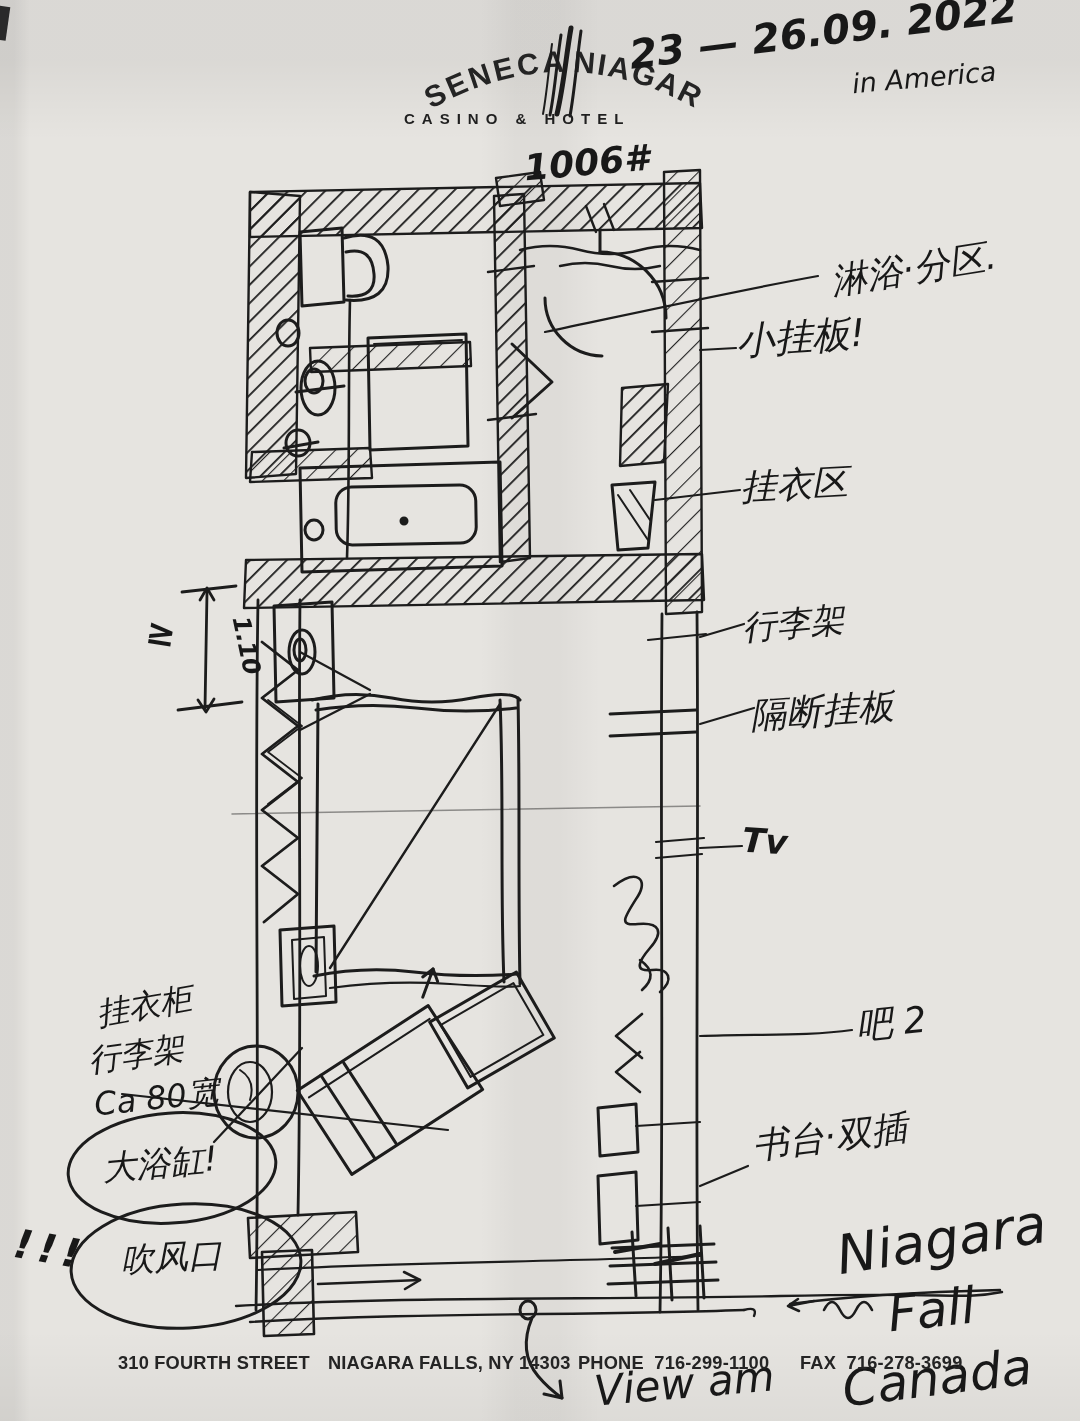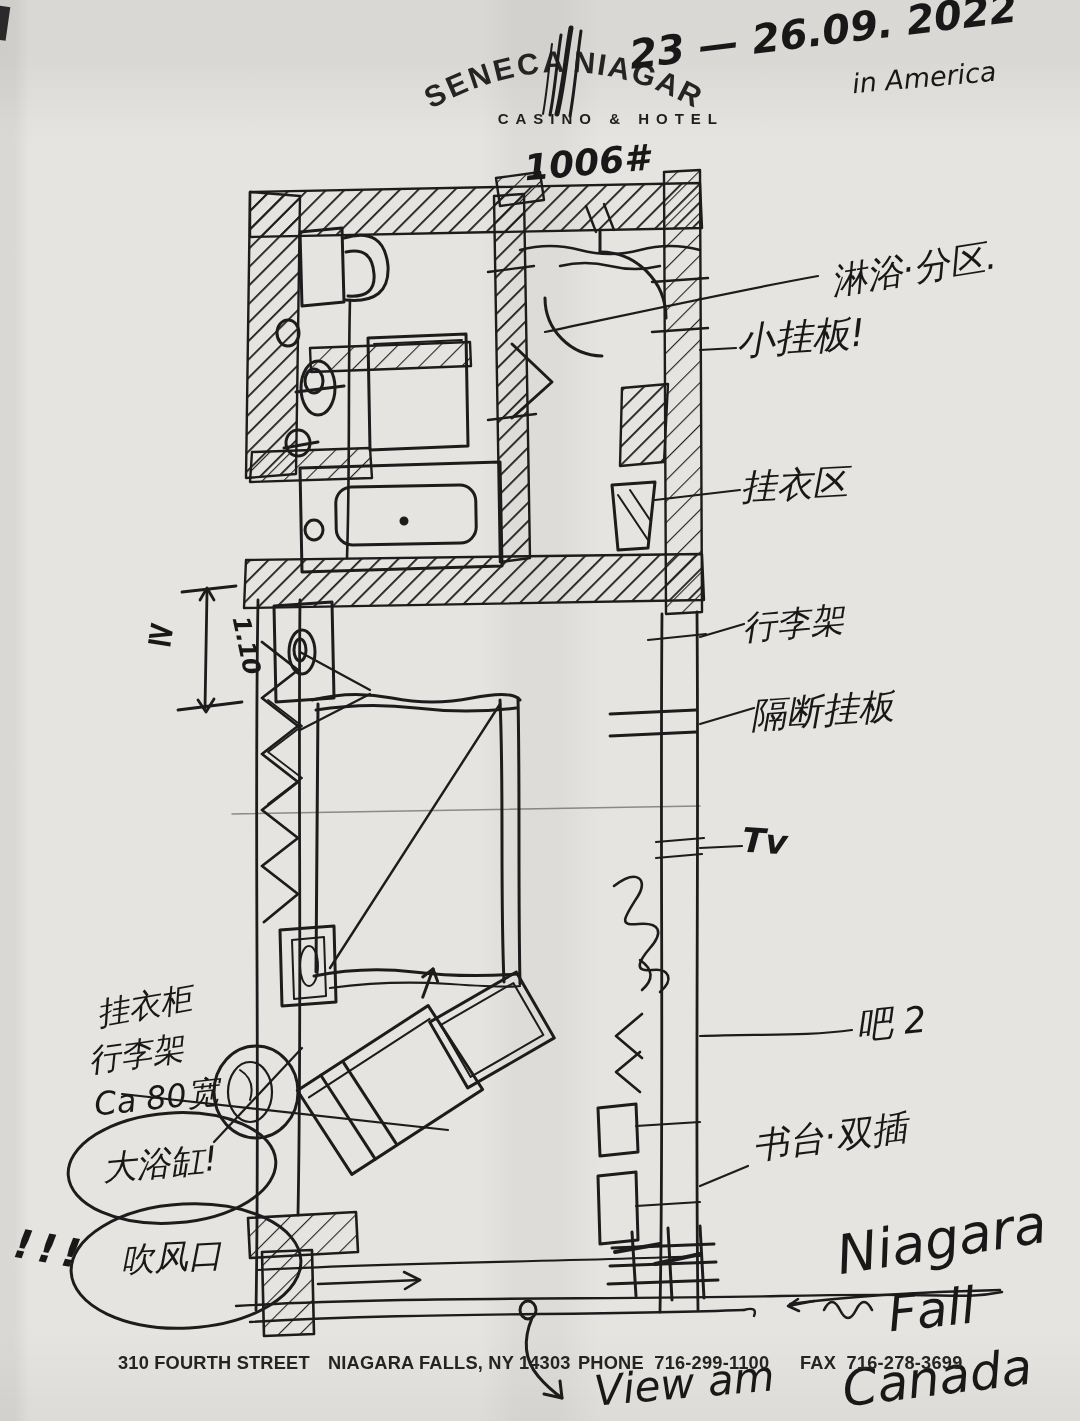--- a/index.html
+++ b/index.html
@@ -11,21 +11,21 @@
       linear-gradient(180deg, rgba(0,0,0,0.05) 0 60px, rgba(0,0,0,0) 140px),
       linear-gradient(180deg, rgba(0,0,0,0) 1330px, rgba(0,0,0,0.04) 1421px),
       #e6e4e0;
     overflow:hidden;
     font-family:"Liberation Sans", sans-serif;
   }
   .corner-mark{position:absolute;left:-6px;top:6px;width:14px;height:34px;background:#2a2a2a;transform:rotate(8deg);}
   
   .logo{position:absolute;left:404px;top:12px;}
   .tagline{
-    position:absolute;left:404px;top:110px;width:320px;text-align:right;
+    position:absolute;left:404px;top:110px;width:320px;text-align:left;
     font-weight:bold;font-size:15px;letter-spacing:7px;color:#1f1f1f;
   }
   .footer-line span{
     position:absolute;top:1352px;font-weight:bold;font-size:19px;color:#242424;
     letter-spacing:0.2px;white-space:pre;transform:scaleX(0.96);transform-origin:left top;
   }
   .f-address{left:118px;} .f-city{left:328px;} .f-phone{left:578px;} .f-fax{left:800px;}
   
   .hw{
     position:absolute;color:#181818;font-family:"DejaVu Sans", sans-serif;

